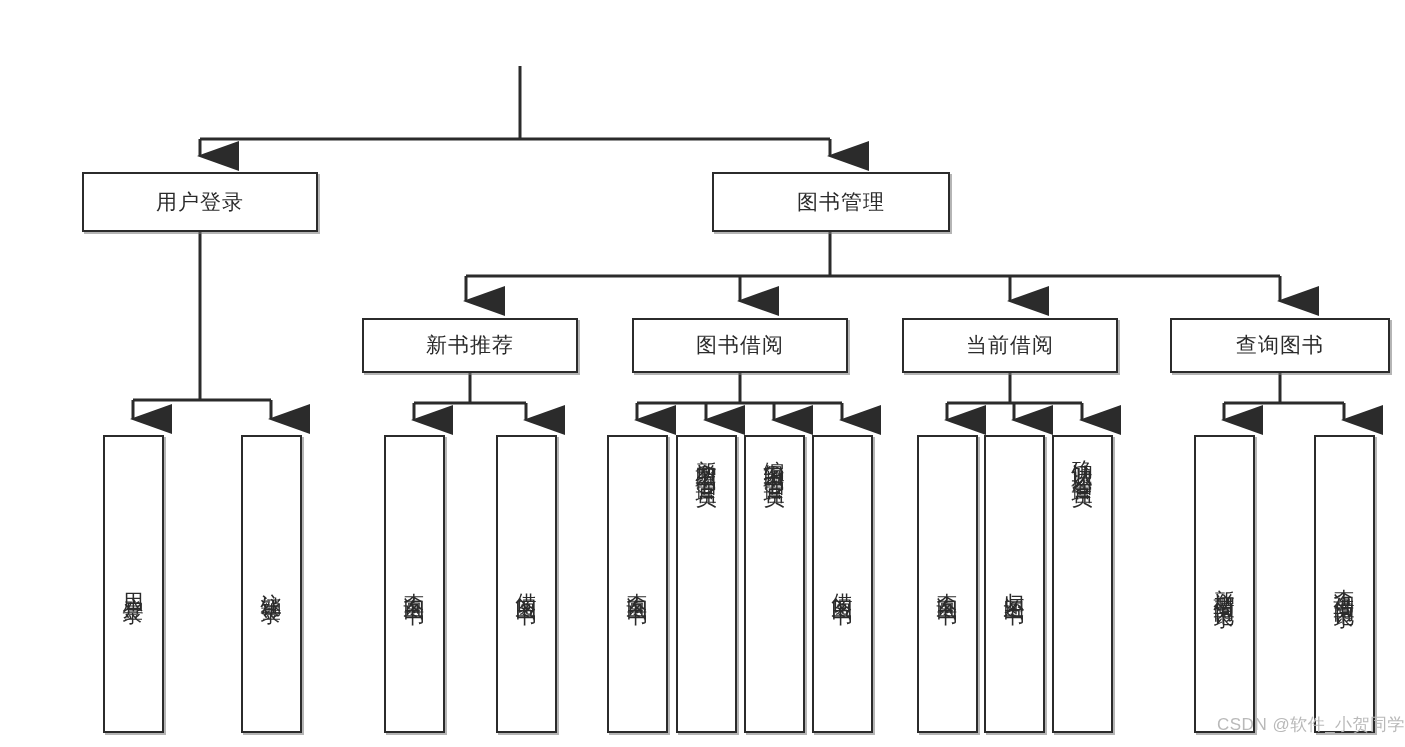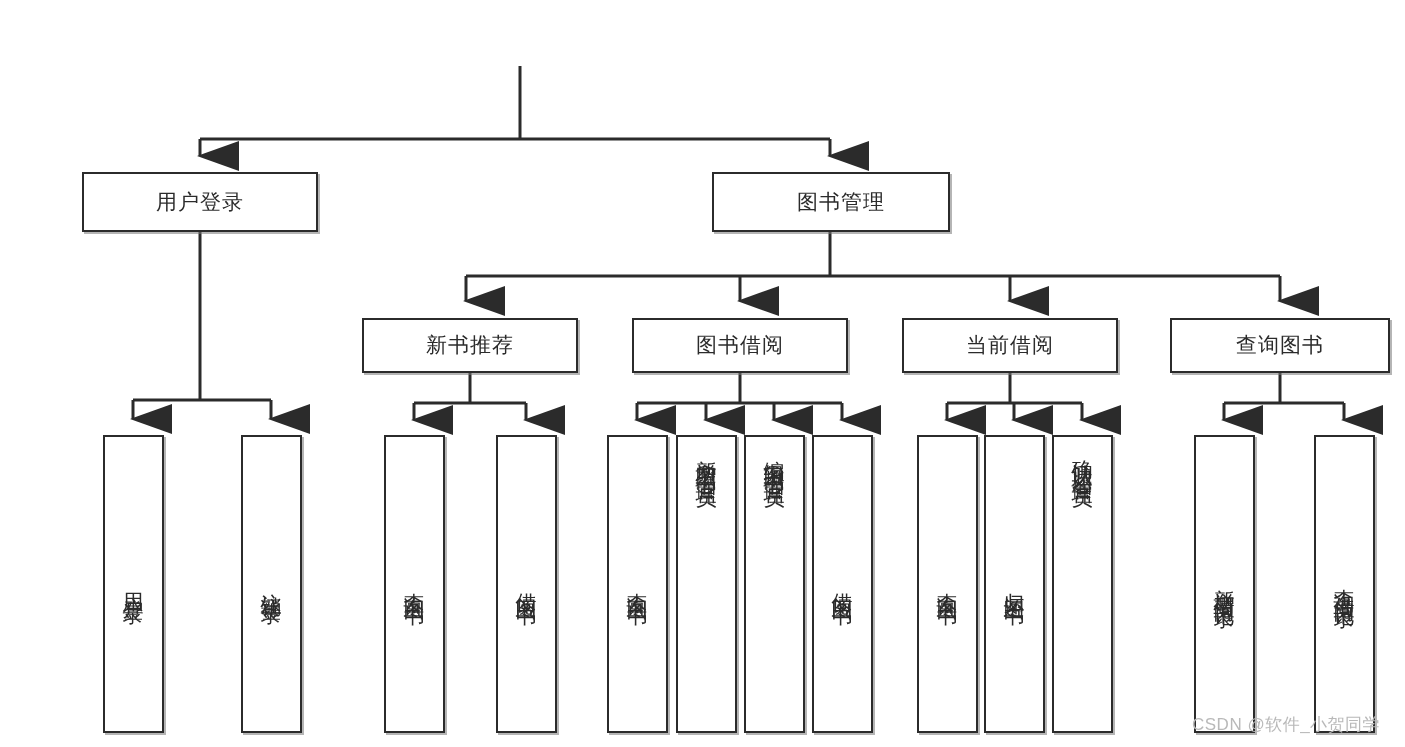--- a/index.html
+++ b/index.html
@@ -65,20 +65,21 @@
     display: block;
   }
   .node.leaf.mid { align-items: center; padding-top: 0; }
   .watermark {
     position: absolute;
     font-size: 17px;
     color: #b9b9b9;
     letter-spacing: 0.5px;
     white-space: nowrap;
     user-select: none;
+    margin-left: 25px;
   }
 </style>
 </head>
 <body>
 
 <div id="canvas">
 
   <svg class="connectors" viewBox="0 0 1405 747" xmlns="http://www.w3.org/2000/svg">
     <defs>
       <marker id="arrow" viewBox="0 0 12 14" refX="6" refY="13" markerWidth="12" markerHeight="14" orient="auto-start-reverse">

